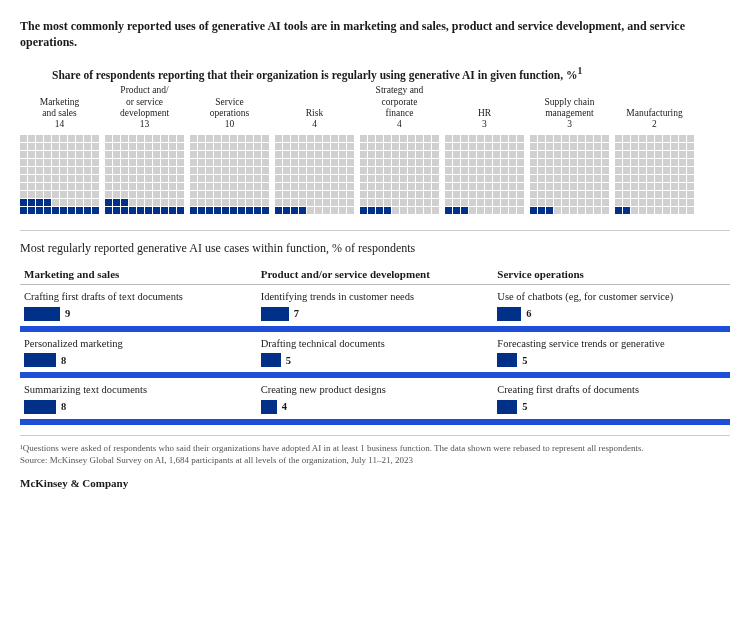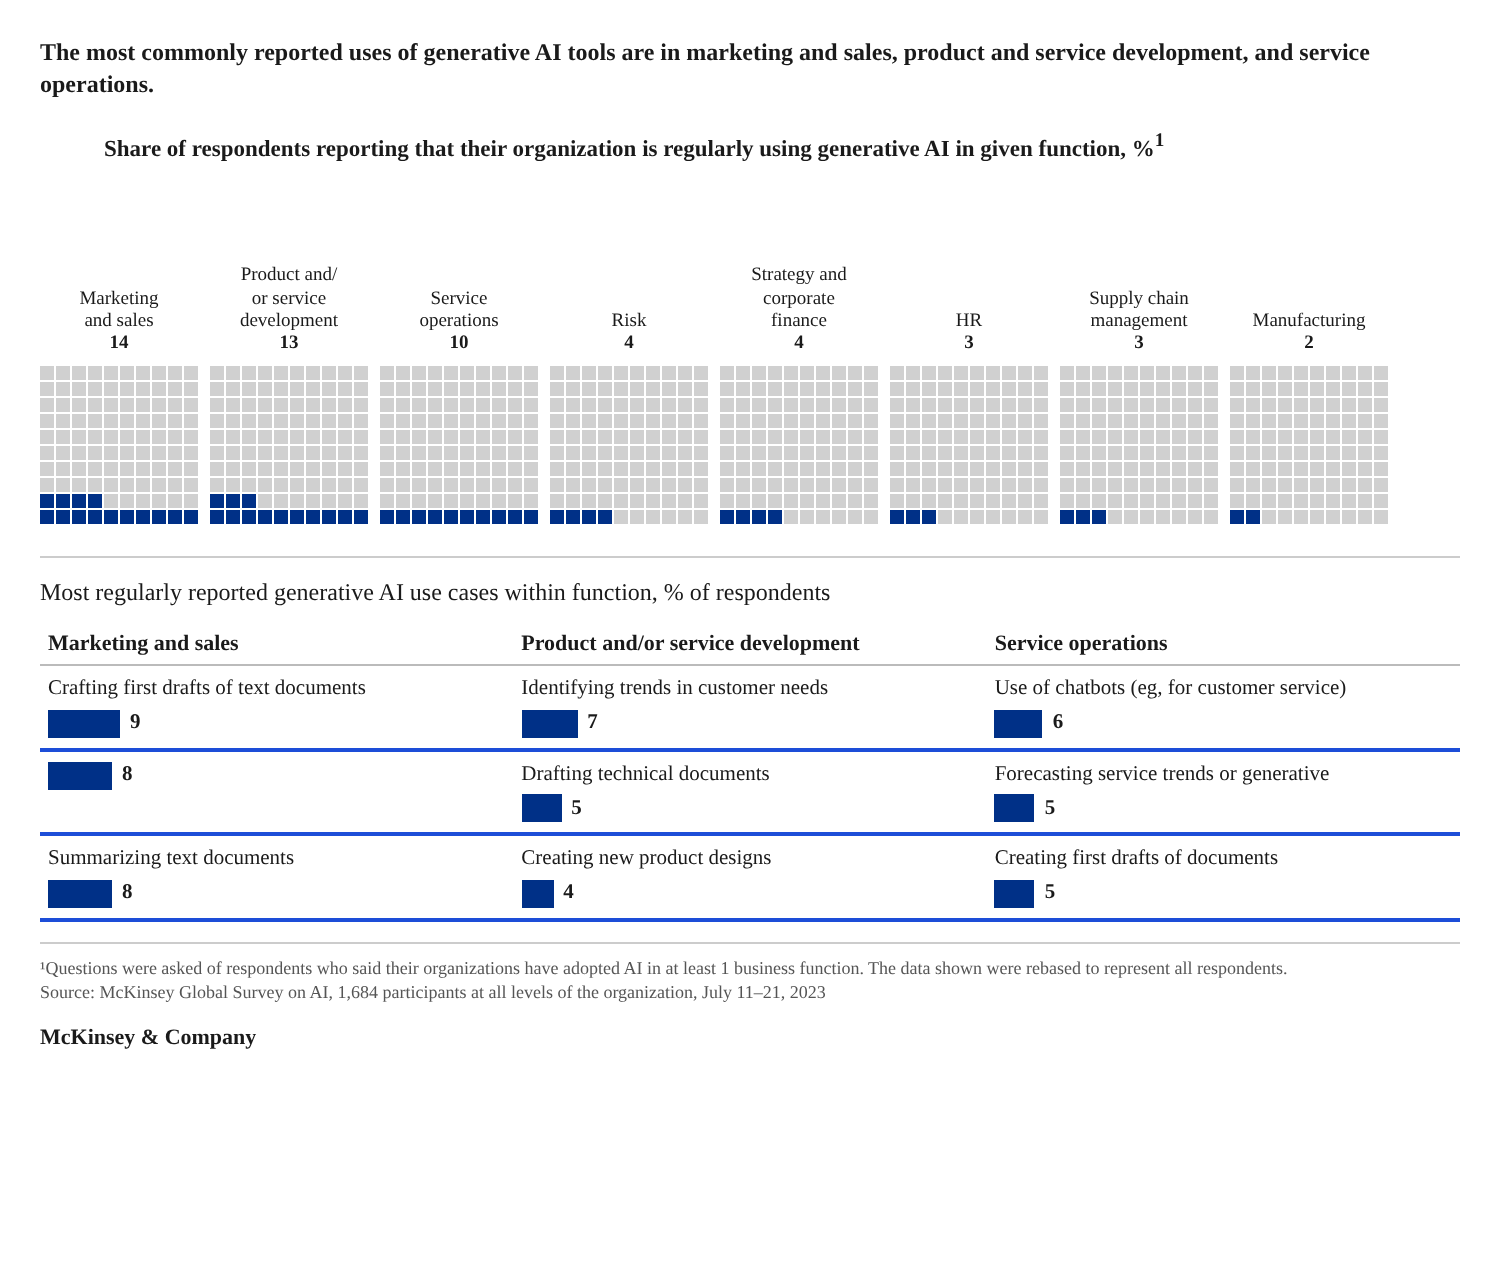--- a/index.html
+++ b/index.html
@@ -32,31 +32,30 @@
     }
     .waffle-columns {
       display: flex;
       gap: 6px;
       align-items: flex-end;
     }
     .waffle-col {
       display: flex;
       flex-direction: column;
       align-items: center;
-      margin-top: 48px;
     }
     .waffle-label {
       font-size: 9.5px;
       text-align: center;
       margin-bottom: 4px;
       line-height: 1.2;
       color: #1a1a1a;
     }
     .waffle-label .num {
-      font-weight: bold;
+      font-weight: normal;
       display: block;
     }
     .waffle-grid {
       display: grid;
       gap: 1px;
     }
     .waffle-cell {
       width: 7px;
       height: 7px;
     }
@@ -80,21 +79,21 @@
       gap: 0;
     }
     .use-col-header {
       font-size: 11px;
       font-weight: bold;
       padding: 4px 8px 4px 4px;
       border-bottom: 1px solid #bbb;
     }
     .use-item {
       padding: 5px 8px 5px 4px;
-      border-bottom: 2px solid #1d4ed8;
+      border-bottom: 6px solid #1d4ed8;
     }
     .use-item-label {
       font-size: 10.5px;
       color: #1a1a1a;
       margin-bottom: 3px;
       line-height: 1.3;
     }
     .use-item-bar-row {
       display: flex;
       align-items: center;
@@ -1001,20 +1000,21 @@
       </div>
     </div>
     <div class="use-item">
       <div class="use-item-label">Use of chatbots (eg, for customer service)</div>
       <div class="use-item-bar-row">
         <span class="use-item-bar" style="width: 24px;"></span>
         <span class="use-item-num">6</span>
       </div>
     </div>
     <div class="use-item">
+      <div class="use-item-label">Personalized marketing</div>
       <div class="use-item-bar-row">
         <span class="use-item-bar" style="width: 32px;"></span>
         <span class="use-item-num">8</span>
       </div>
     </div>
     <div class="use-item">
       <div class="use-item-label">Drafting technical documents</div>
       <div class="use-item-bar-row">
         <span class="use-item-bar" style="width: 20px;"></span>
         <span class="use-item-num">5</span>

